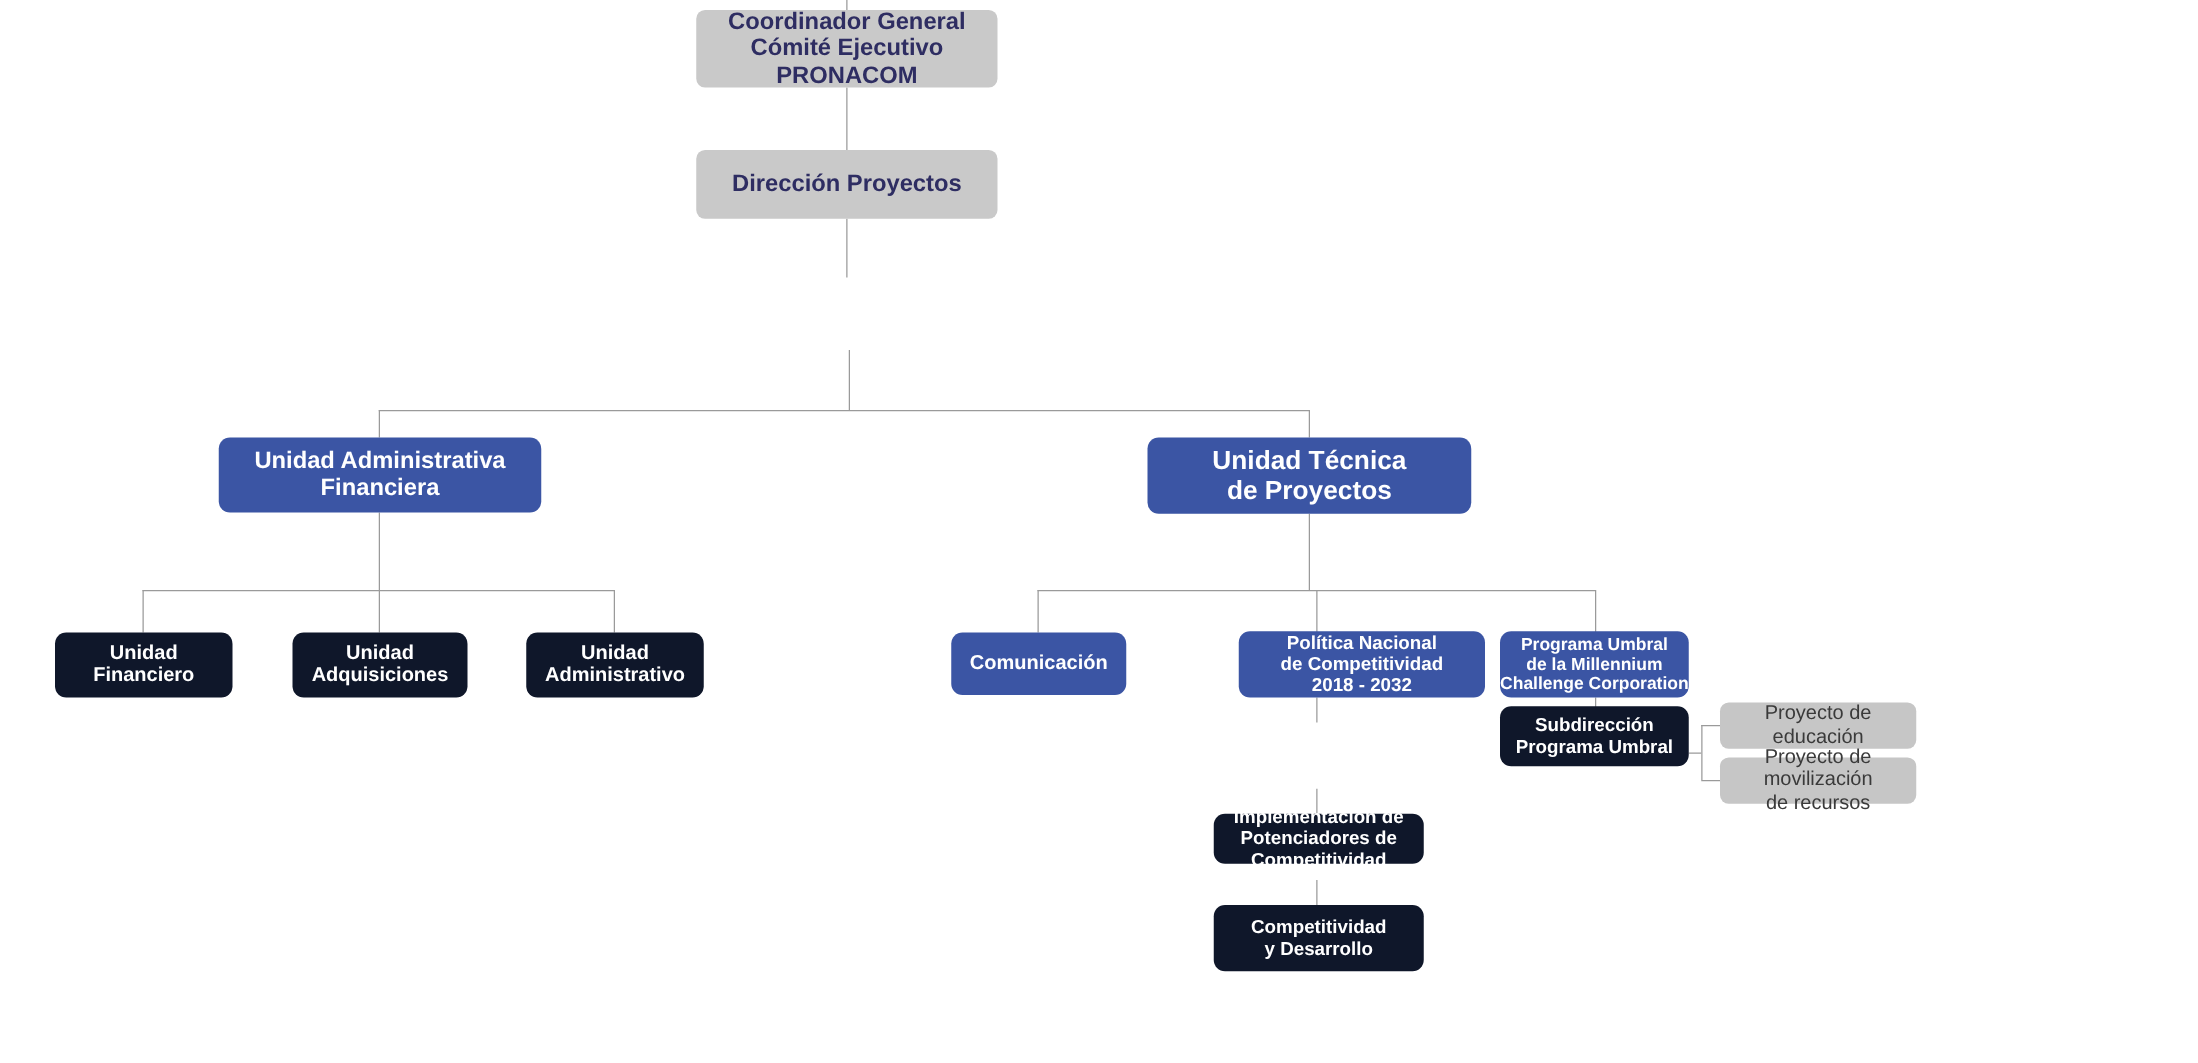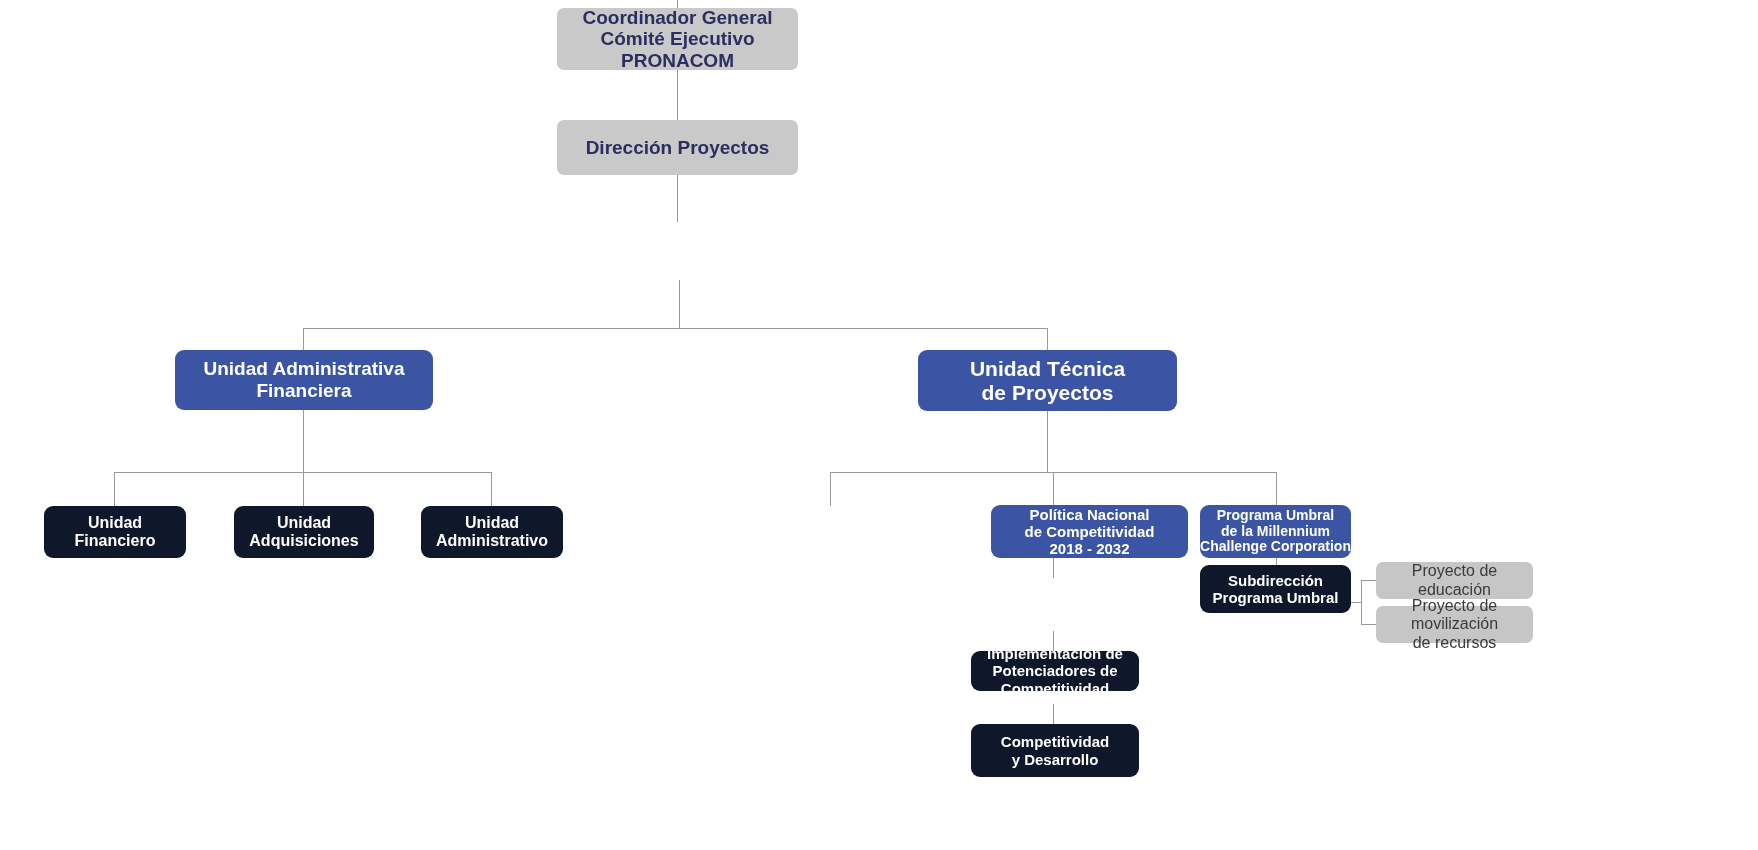--- a/index.html
+++ b/index.html
@@ -116,20 +116,21 @@
 
   <div class="node blue" style="left:44px; top:506px; width:142px; height:52px; font-size:16px;">Unidad
 Financiero</div>
 
   <div class="node blue" style="left:234px; top:506px; width:140px; height:52px; font-size:16px;">Unidad
 Adquisiciones</div>
 
   <div class="node blue" style="left:421px; top:506px; width:142px; height:52px; font-size:16px;">Unidad
 Administrativo</div>
 
+  <div class="node navy" style="left:761px; top:506px; width:140px; height:50px; font-size:16px;">Comunicación</div>
 
   <div class="node navy" style="left:971px; top:505px; width:197px; height:53px; font-size:15px;margin-left:20px;">Política Nacional
 de Competitividad
 2018 - 2032</div>
 
 
   <div class="node blue" style="left:971px; top:651px; width:168px; height:40px; font-size:15px;">Implementación de
 Potenciadores de
 Competitividad</div>
 

